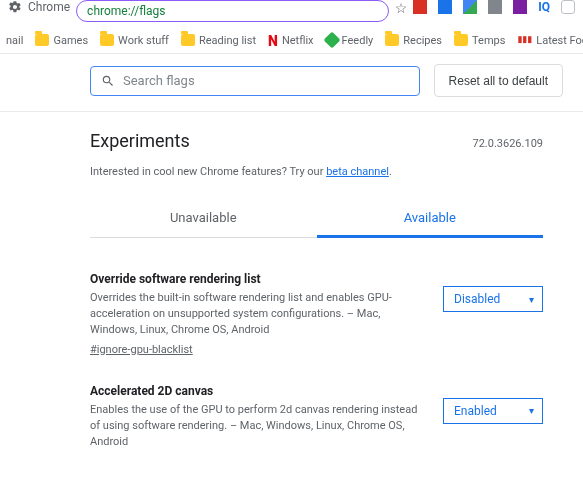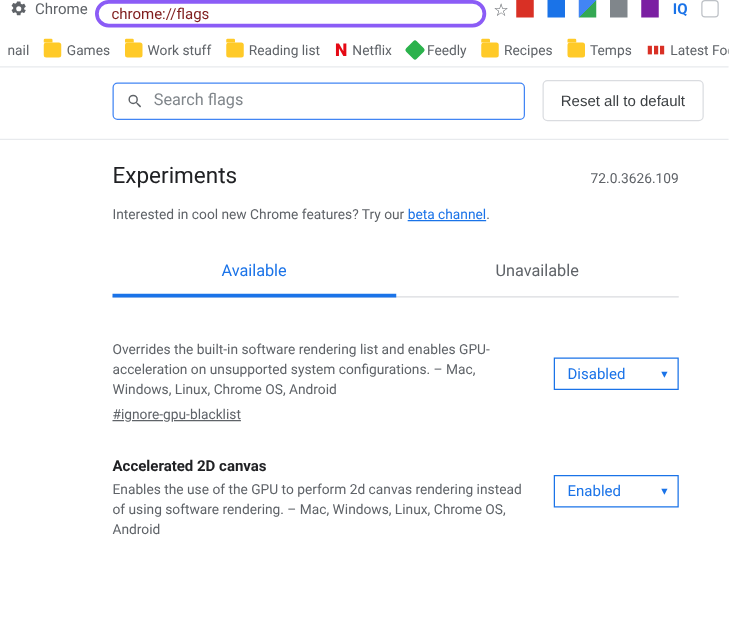--- a/index.html
+++ b/index.html
@@ -22,26 +22,26 @@
     display: flex;
     align-items: center;
     gap: 6px;
     font-size: 12px;
     color: #5f6368;
   }
   .gear-ico svg { width: 14px; height: 14px; display:block; }
   .omnibox {
     flex: 1;
     height: 22px;
-    border: 3px solid #8b5cf6;
+    border: 1px solid #8b5cf6;
     border-radius: 12px;
     display: flex;
     align-items: center;
     padding: 0 10px;
-    color: #7f1d1d;
+    color: #15803d;
     font-size: 12px;
     background:#fff;
   }
   .ext-icons { display:flex; gap:11px; align-items:center; }
   .ext-sq { width:14px; height:14px; }
   .bookmarks {
     display: flex;
     align-items: center;
     height: 26px;
     padding: 0 6px;
@@ -207,26 +207,27 @@
     <h1>Experiments</h1>
     <span class="version">72.0.3626.109</span>
   </div>
 
 
   <div class="beta-line">
     <span>Interested in cool new Chrome features? Try our </span><a href="#">beta channel</a><span>.</span>
   </div>
 
   <div class="tabs">
+    <div class="tab">Unavailable</div>
     <div class="tab active">Available</div>
-    <div class="tab">Unavailable</div>
   </div>
 
   <div class="flag">
     <div class="flag-body">
+      <div class="flag-title">Override software rendering list</div>
       <div class="flag-desc">Overrides the built-in software rendering list and enables GPU-acceleration on unsupported system configurations. – Mac, Windows, Linux, Chrome OS, Android</div>
       <a class="flag-anchor">#ignore-gpu-blacklist</a>
     </div>
     <div class="flag-ctrl">
         <div class="selectbox">
           <span>Disabled</span>
         </div>
       </div>
   </div>
 

